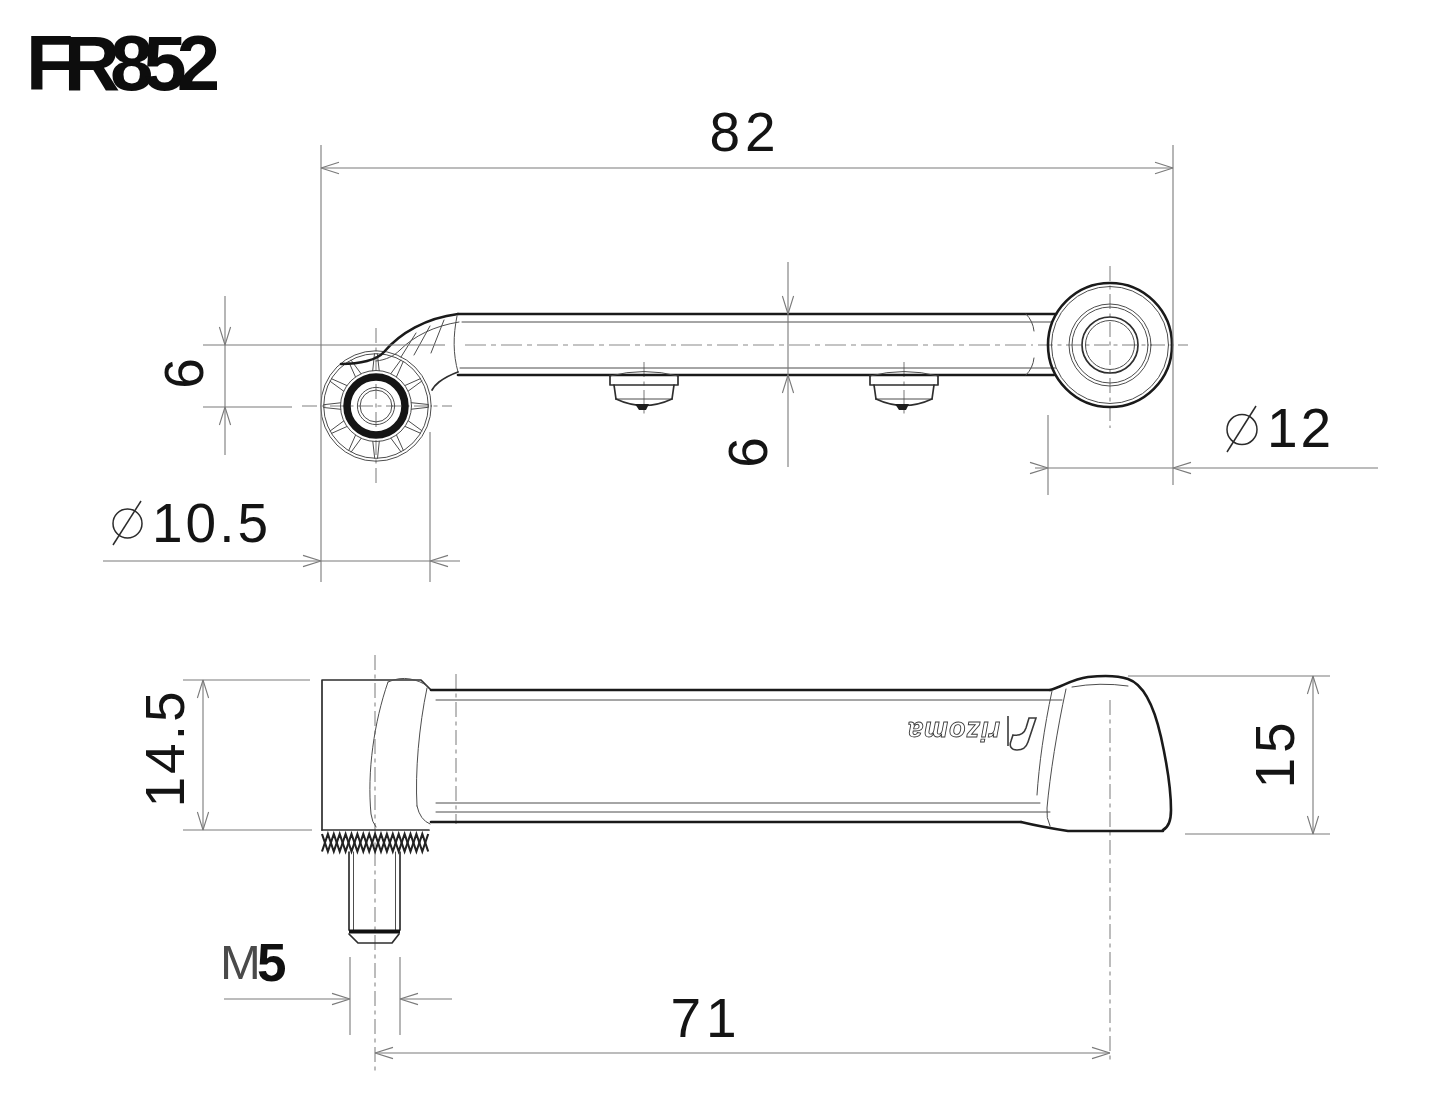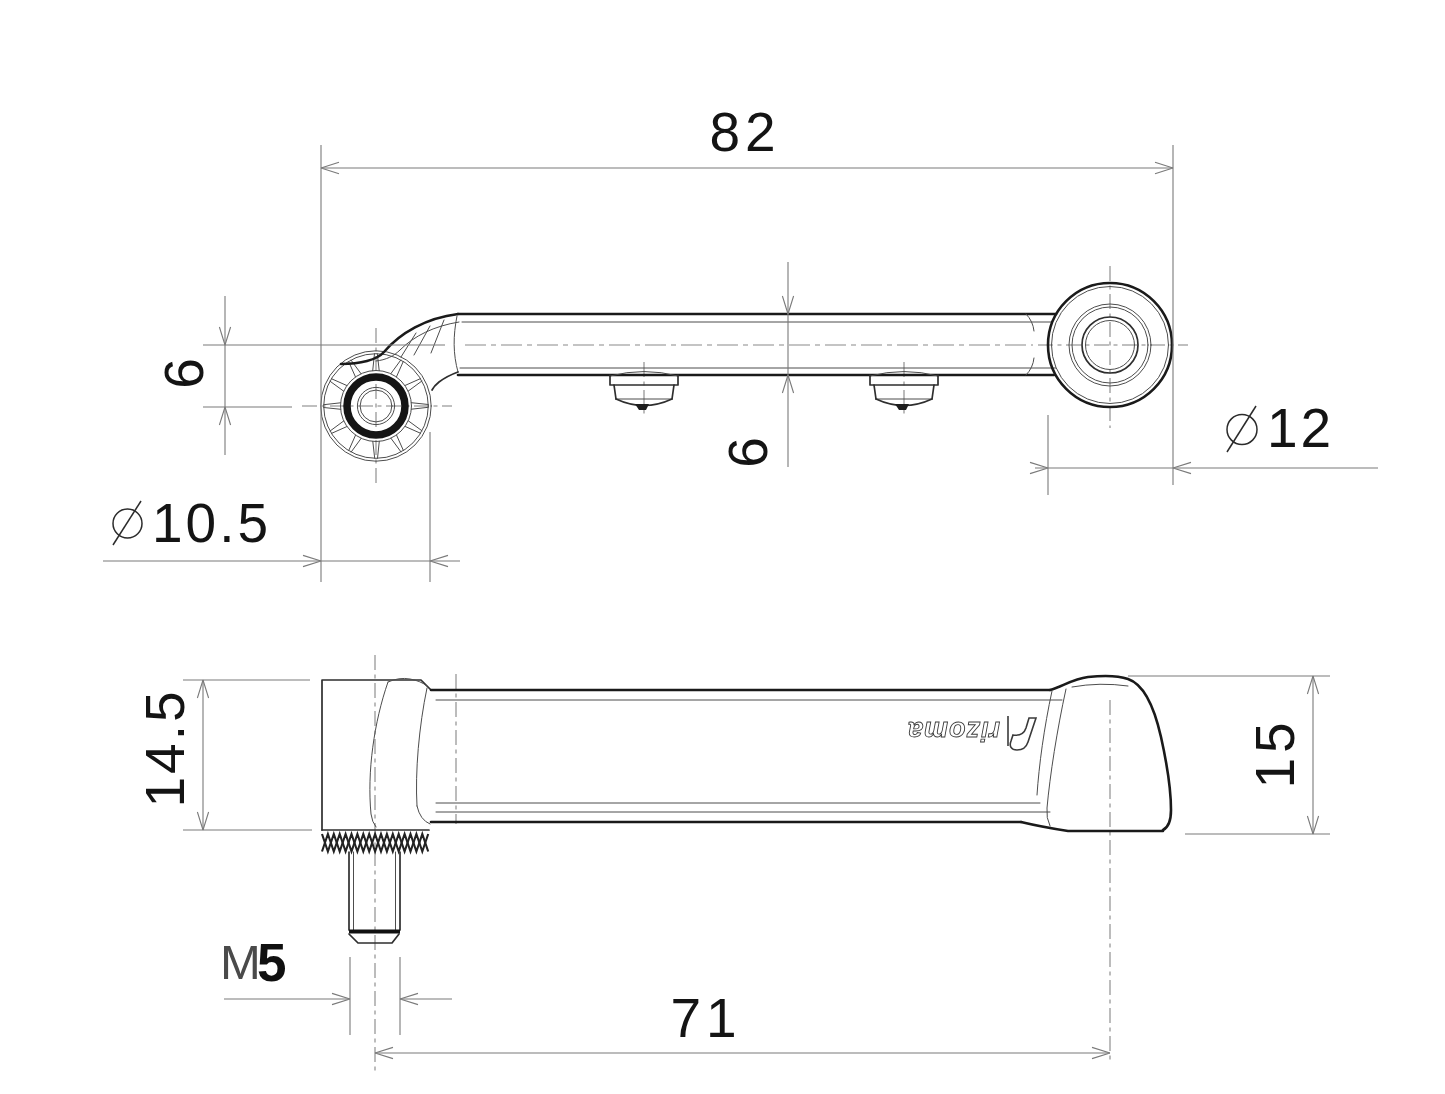--- a/index.html
+++ b/index.html
@@ -31,20 +31,21 @@
   .thin-letter{font-family:"Liberation Sans","DejaVu Sans",sans-serif;font-size:49px;fill:#4a4a4a;font-weight:400;letter-spacing:0;}
   .bold5{font-family:"Liberation Sans","DejaVu Sans",sans-serif;font-size:53px;font-weight:700;fill:#101010;}
   .logo-word{font-family:"Liberation Sans","DejaVu Sans",sans-serif;font-size:27px;font-weight:700;font-style:italic;
              fill:none;stroke:#3a3a3a;stroke-width:0.9;letter-spacing:1px;}
 </style>
 </head>
 <body>
 
 <div class="sheet">
 
+  <div class="part-title">FR852</div>
 
   <svg width="1445" height="1094" viewBox="0 0 1445 1094">
 
     <g>
 
       <g>
         <path class="cl" d="M302,406 H452"></path>
         <path class="cl" d="M376,328 V484"></path>
         <path class="cld" d="M465,345 H1033"></path>
         <path class="cl" d="M1038,345 H1188"></path>

